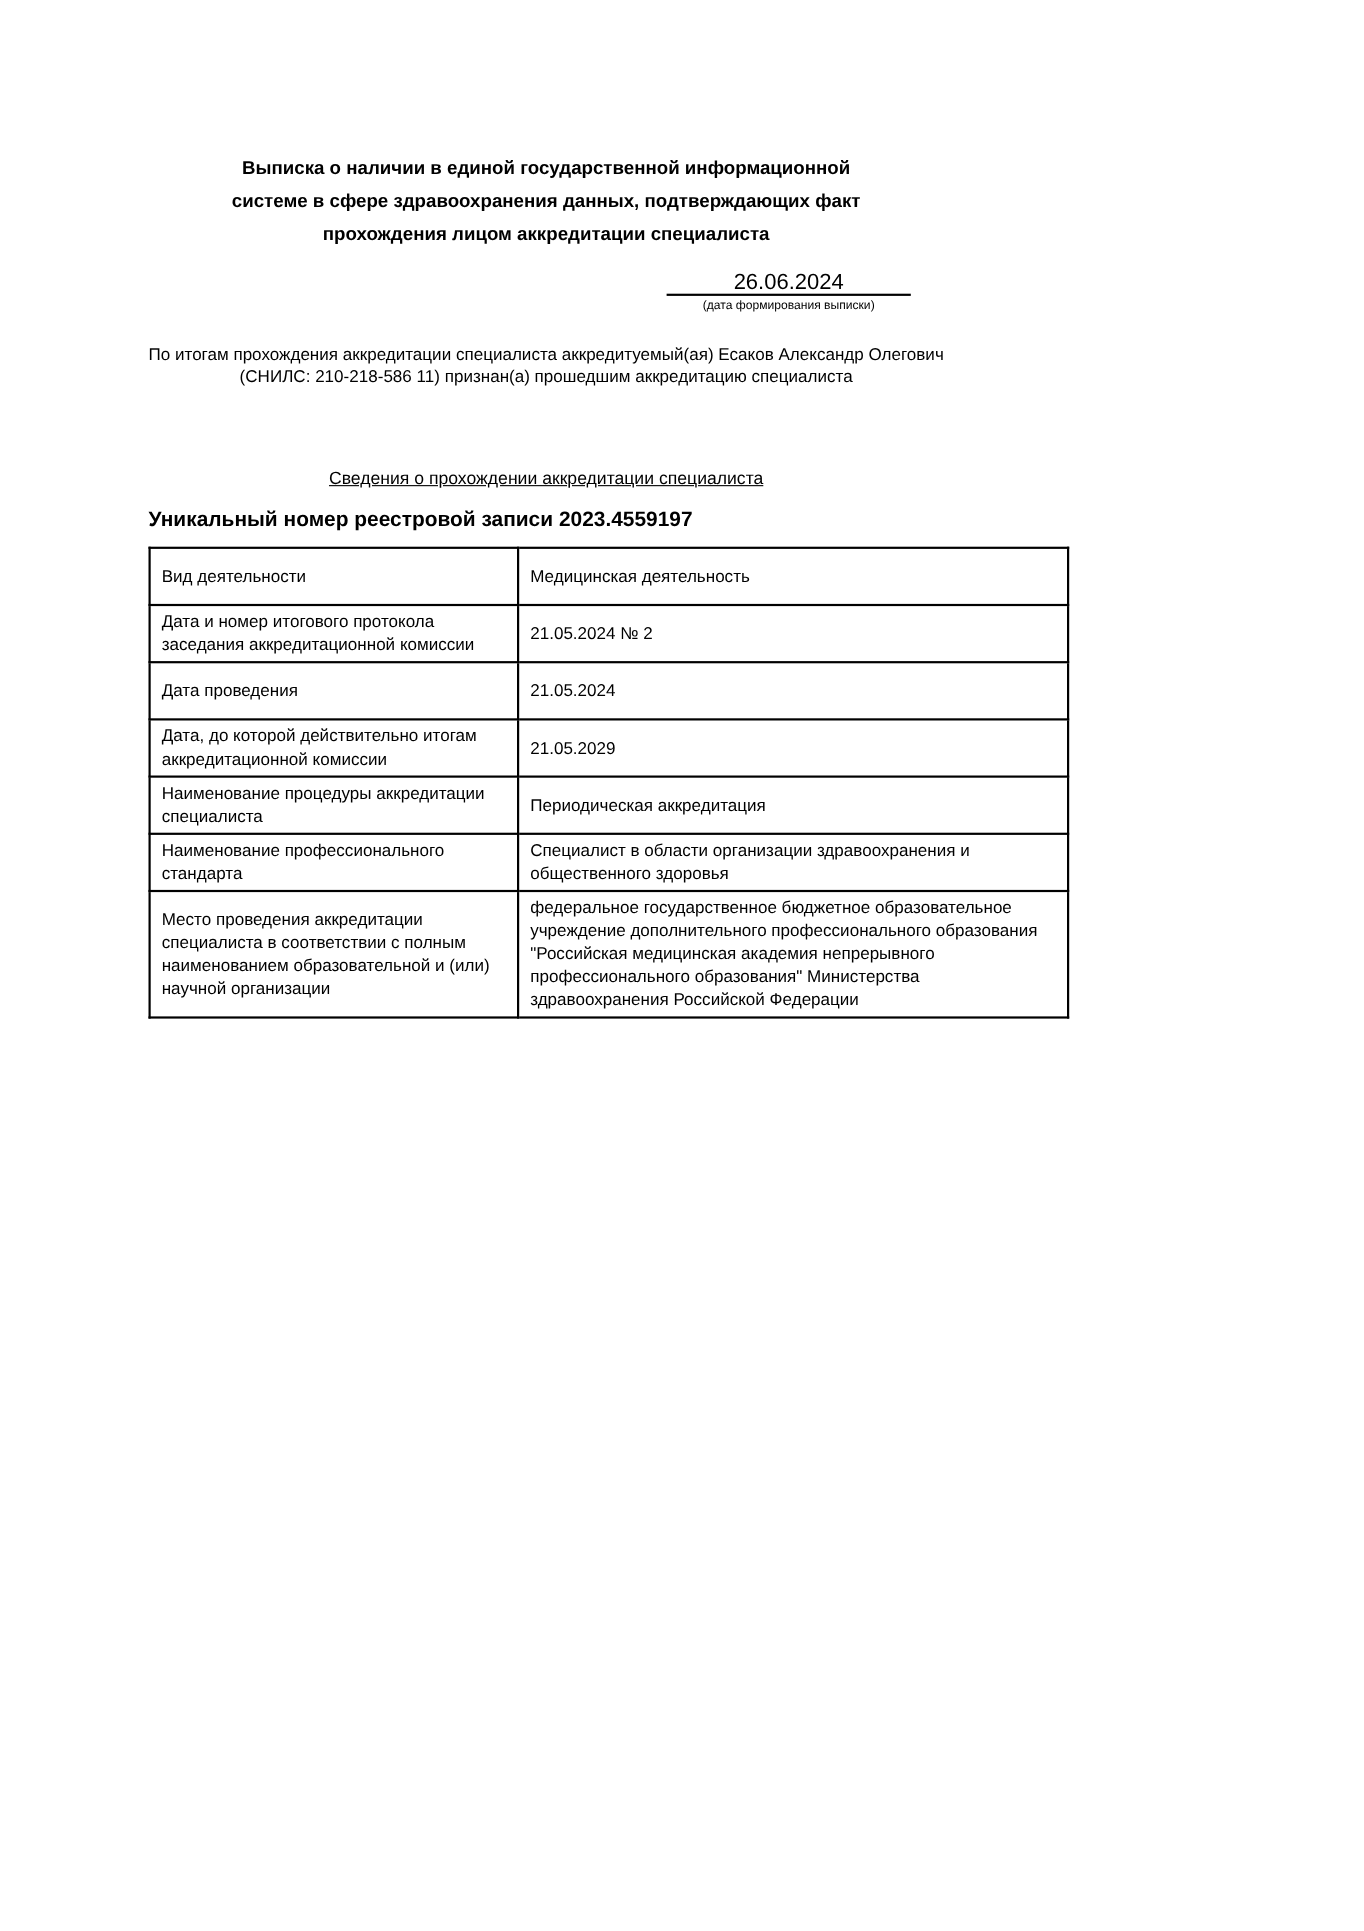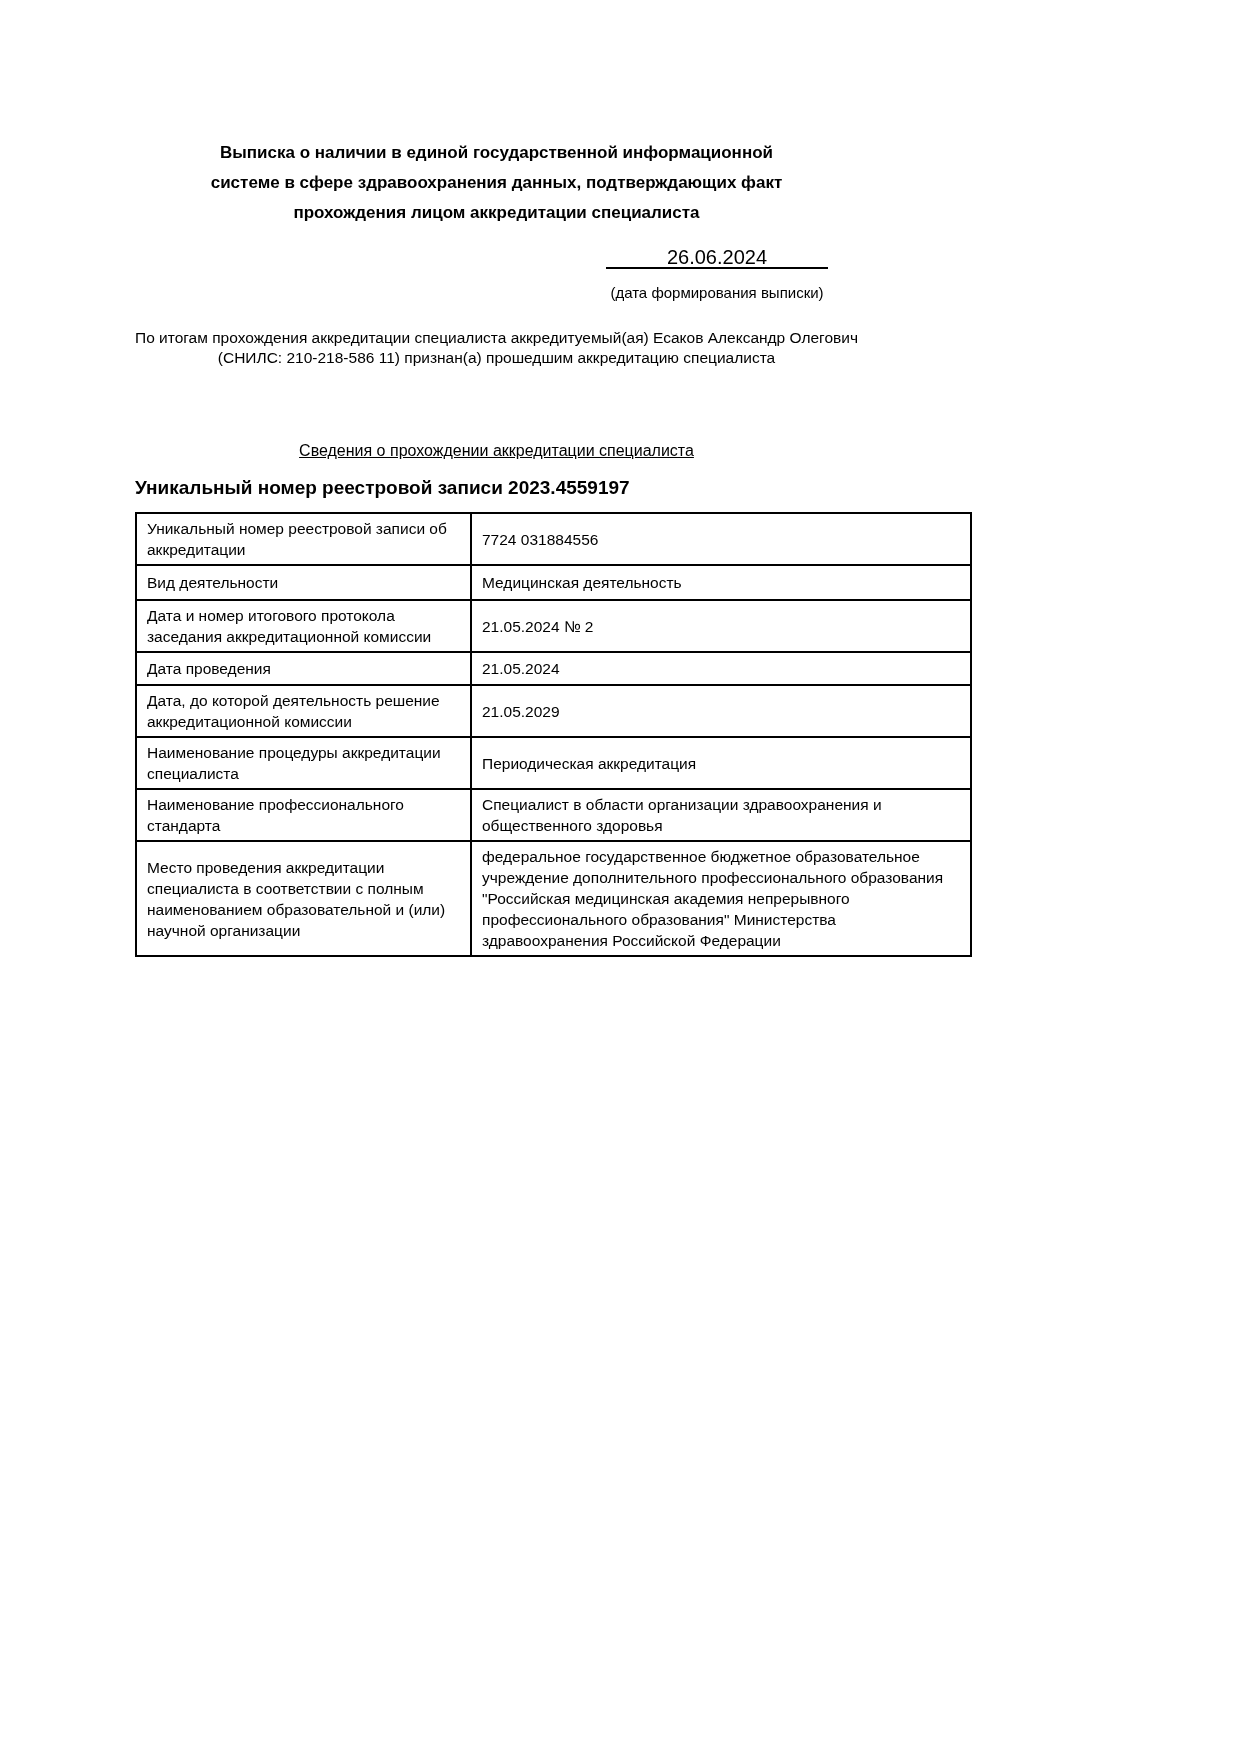--- a/index.html
+++ b/index.html
@@ -31,23 +31,23 @@
     width: 222px;
     margin: 19px 30px 0 auto;
     text-align: center;
   }
   .date-value {
     font-size: 20px;
     line-height: 20px;
     border-bottom: 2px solid #000000;
   }
   .date-caption {
-    font-size: 15px;
+    font-size: 11px;
     line-height: 18px;
-    padding-top: 15px;
+    padding-top: 0;
   }
   .intro {
     margin-top: 26px;
     font-size: 15.5px;
     line-height: 20px;
     text-align: center;
   }
   .section-heading {
     margin-top: 73px;
     font-size: 16px;
@@ -109,37 +109,33 @@
 
   <div class="record-subtitle">Уникальный номер реестровой записи 2023.4559197</div>
 
   <table class="acc-table">
     <colgroup>
       <col style="width:335px">
       <col style="width:500px">
     </colgroup>
     <tbody>
       <tr>
-        <td>Уникальный номер реестровой записи об аккредитации</td>
-        <td>7724 031884556</td>
-      </tr>
-      <tr>
         <td>Вид деятельности</td>
         <td>Медицинская деятельность</td>
       </tr>
       <tr>
         <td>Дата и номер итогового протокола заседания аккредитационной комиссии</td>
         <td>21.05.2024 № 2</td>
       </tr>
       <tr>
         <td>Дата проведения</td>
         <td>21.05.2024</td>
       </tr>
       <tr>
-        <td>Дата, до которой деятельность решение аккредитационной комиссии</td>
+        <td>Дата, до которой действительно итогам аккредитационной комиссии</td>
         <td>21.05.2029</td>
       </tr>
       <tr>
         <td>Наименование процедуры аккредитации специалиста</td>
         <td>Периодическая аккредитация</td>
       </tr>
       <tr>
         <td>Наименование профессионального стандарта</td>
         <td>Специалист в области организации здравоохранения и общественного здоровья</td>
       </tr>

